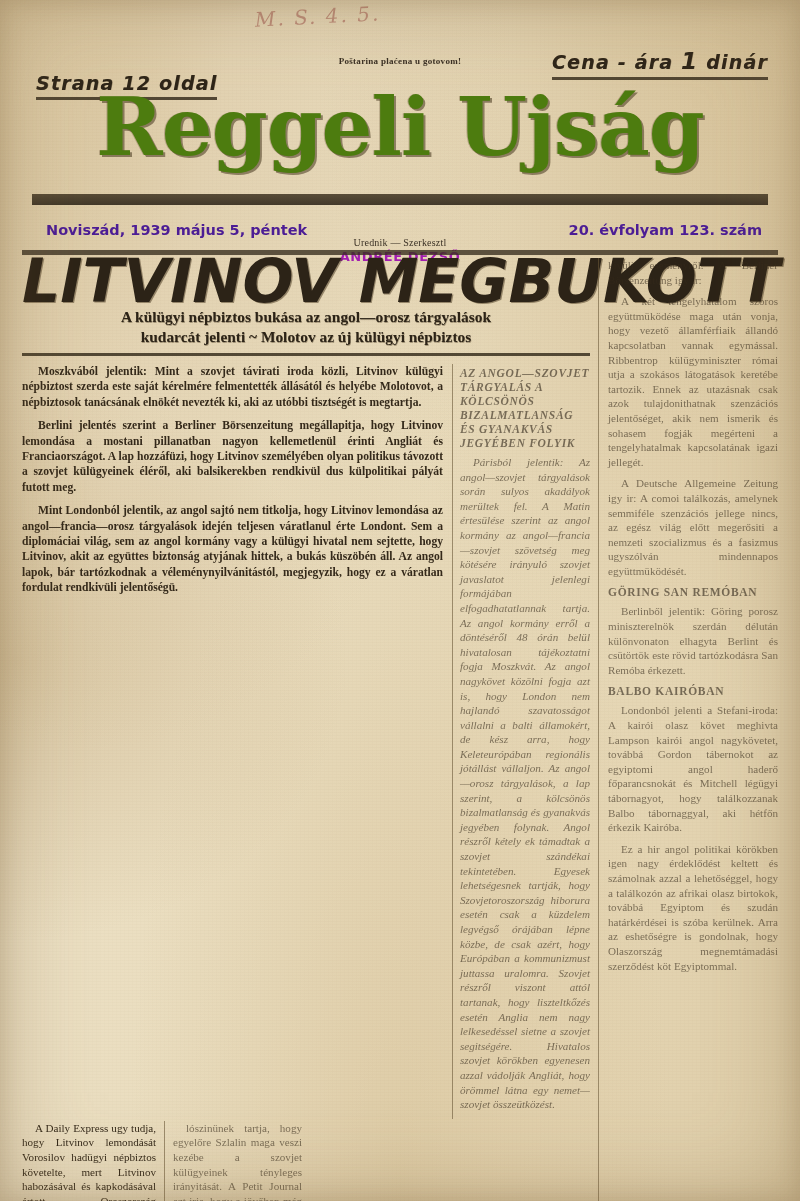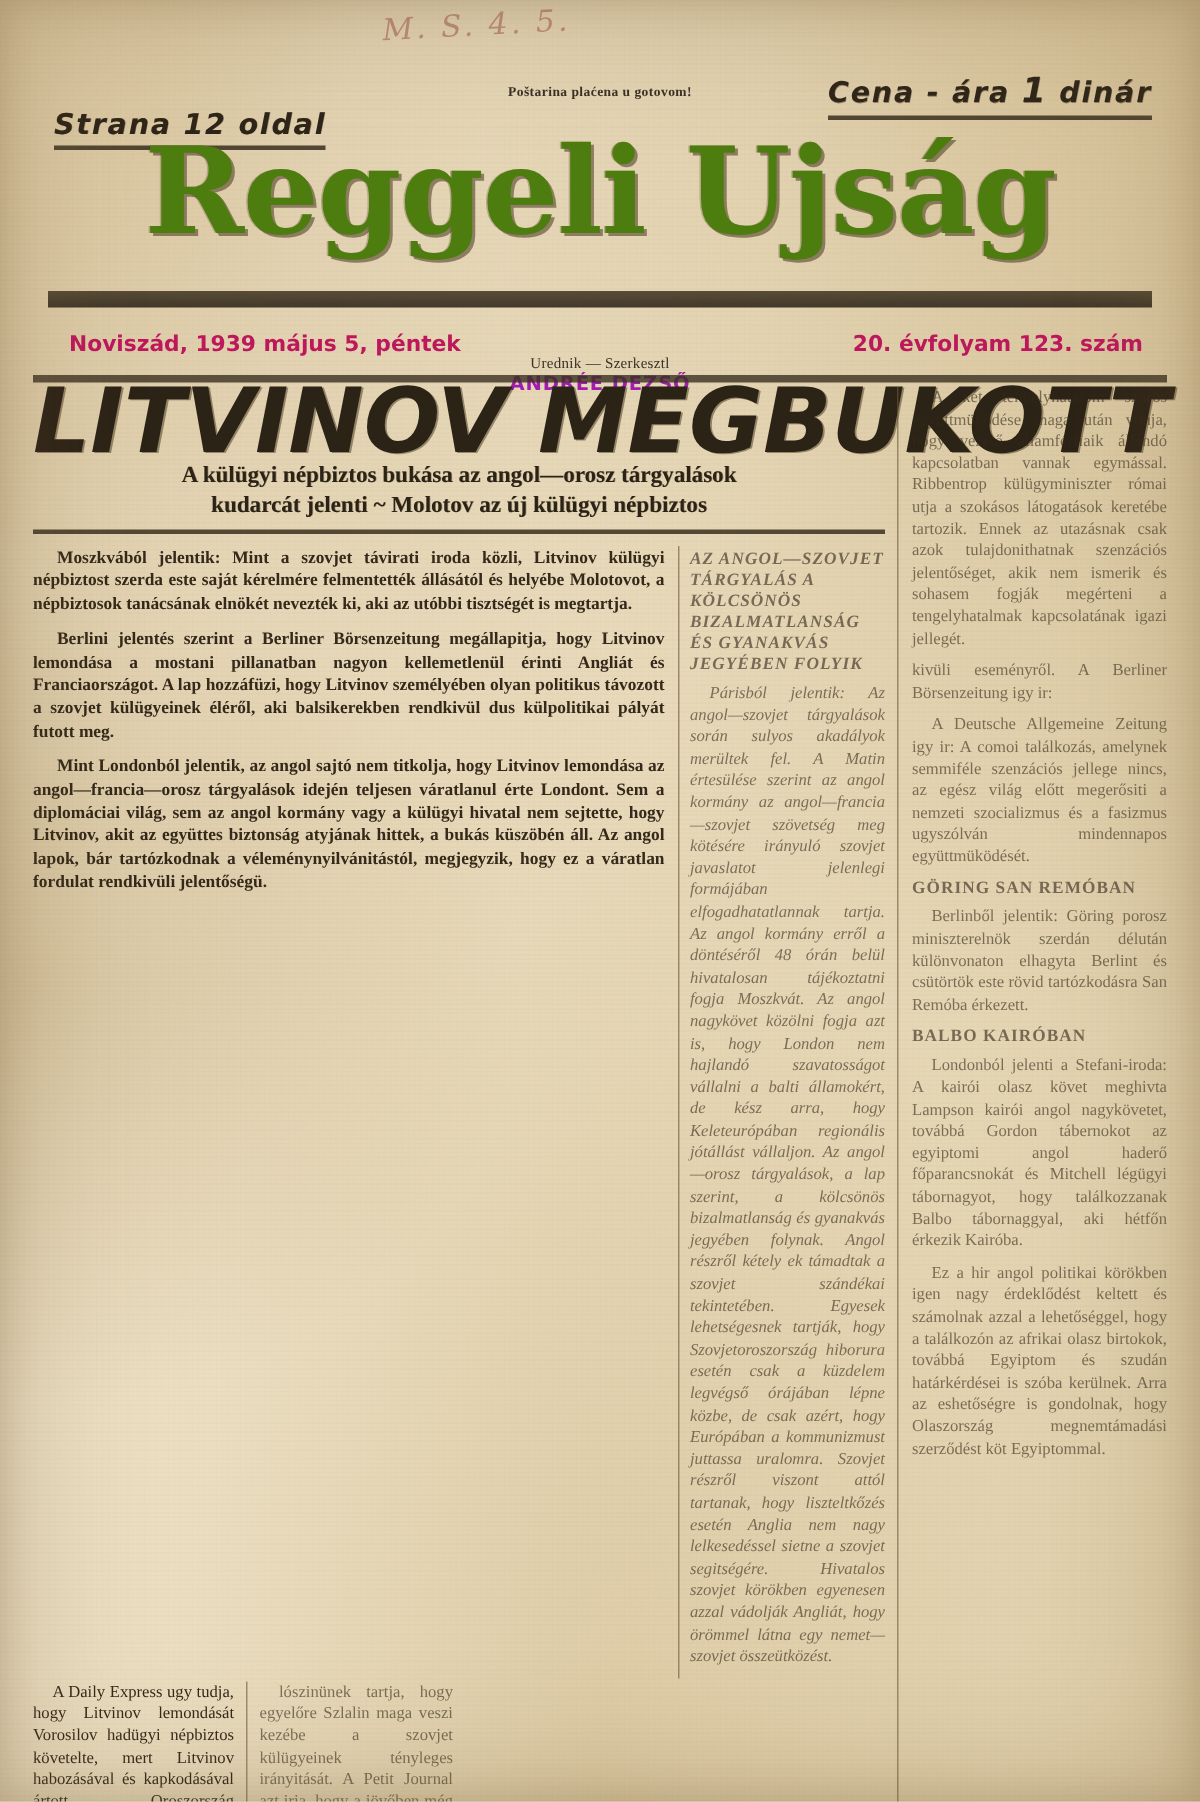--- a/index.html
+++ b/index.html
@@ -67,21 +67,21 @@
   }
   .mast-rule{
     position:absolute;left:32px;right:32px;top:194px;height:11px;
     background:linear-gradient(180deg,#463a27,#2d2418);
     opacity:.88;
   }
 
   
   .dateline{position:absolute;left:22px;right:22px;top:214px;height:34px;}
   .dl-l,.dl-r{position:absolute;top:8px;font-family:"DejaVu Sans",sans-serif;
-    font-weight:bold;font-size:14.5px;color:#be185d;white-space:nowrap;}
+    font-weight:bold;font-size:14.5px;color:#4c1d95;white-space:nowrap;}
   .dl-l{left:24px;} .dl-r{right:16px;}
   .dl-c{position:absolute;left:0;right:0;text-align:center;margin-top:23px;}
   .dl-c .small{font-family:"Liberation Serif",serif;font-size:10px;letter-spacing:.2px;color:#3b3125;}
   .dl-c .name{font-family:"DejaVu Sans",sans-serif;font-weight:bold;font-size:13px;letter-spacing:.6px;color:#a21caf;margin-top:1px;}
   .dl-rule{position:absolute;left:22px;right:22px;top:250px;height:5px;background:#3a2f20;opacity:.8;}
 
   
   .content{position:absolute;left:22px;right:22px;top:258px;bottom:6px;}
   .head-main{
     font-family:"DejaVu Sans",sans-serif;font-weight:bold;font-style:italic;
@@ -195,22 +195,22 @@
               <p>lószinünek tartja, hogy egyelőre Szlalin maga veszi kezébe a szovjet külügyeinek tényleges irányitását. A Petit Journal azt irja, hogy a jövőben még nagyobb óvatosságot kell tanusitani a Moszkvával fennálló kapcsolatok kérdésében.</p>
 
             </div>
           </div>
           <div style="width:0;"></div>
         </div>
       </div>
 
       <div class="col vr" style="width:180px;padding-left:9px;">
         <div class="bodytxt">
+          <p style="text-indent:0">kivüli eseményről. A Berliner Börsenzeitung igy ir:</p>
           <p>A két tengelyhatalom szoros együttmüködése maga után vonja, hogy vezető államférfiaik állandó kapcsolatban vannak egymással. Ribbentrop külügyminiszter római utja a szokásos látogatások keretébe tartozik. Ennek az utazásnak csak azok tulajdonithatnak szenzációs jelentőséget, akik nem ismerik és sohasem fogják megérteni a tengelyhatalmak kapcsolatának igazi jellegét.</p>
-          <p style="text-indent:0">kivüli eseményről. A Berliner Börsenzeitung igy ir:</p>
           <p>A Deutsche Allgemeine Zeitung igy ir: A comoi találkozás, amelynek semmiféle szenzációs jellege nincs, az egész világ előtt megerősiti a nemzeti szocializmus és a fasizmus ugyszólván mindennapos együttmüködését.</p>
         </div>
         <div class="subhead">GÖRING SAN REMÓBAN</div>
         <div class="bodytxt">
           <p>Berlinből jelentik: Göring porosz miniszterelnök szerdán délután különvonaton elhagyta Berlint és csütörtök este rövid tartózkodásra San Remóba érkezett.</p>
         </div>
         <div class="subhead">BALBO KAIRÓBAN</div>
         <div class="bodytxt">
           <p>Londonból jelenti a Stefani-iroda: A kairói olasz követ meghivta Lampson kairói angol nagykövetet, továbbá Gordon tábernokot az egyiptomi angol haderő főparancsnokát és Mitchell légügyi tábornagyot, hogy találkozzanak Balbo tábornaggyal, aki hétfőn érkezik Kairóba.</p>
           <p>Ez a hir angol politikai körökben igen nagy érdeklődést keltett és számolnak azzal a lehetőséggel, hogy a találkozón az afrikai olasz birtokok, továbbá Egyiptom és szudán határkérdései is szóba kerülnek. Arra az eshetőségre is gondolnak, hogy Olaszország megnemtámadási szerződést köt Egyiptommal.</p>

